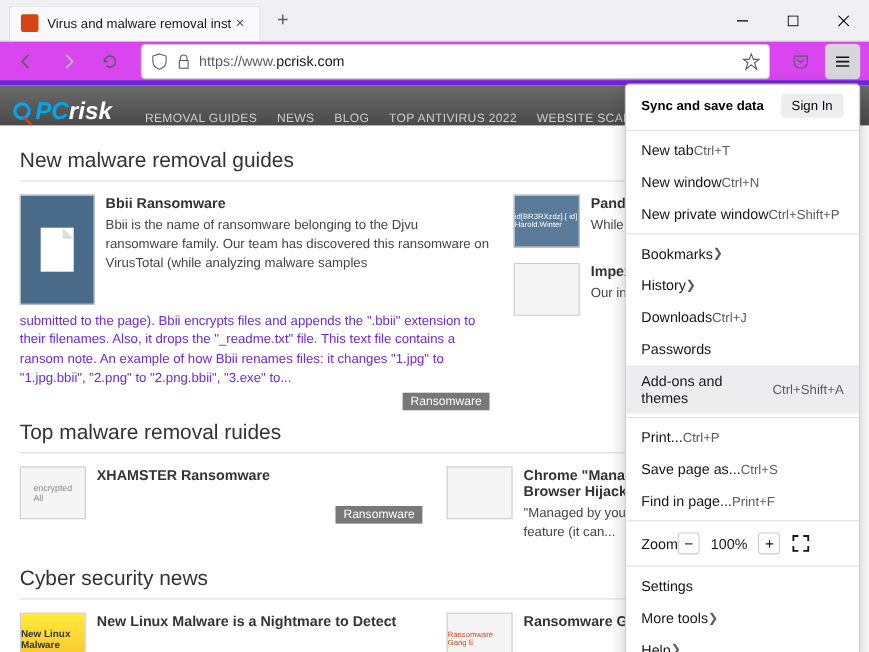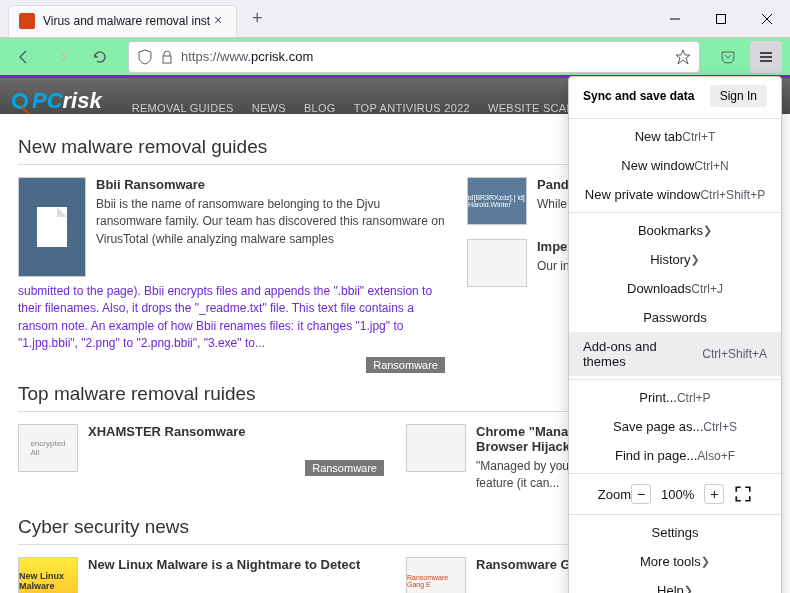--- a/index.html
+++ b/index.html
@@ -10,21 +10,21 @@
 .tab { display: flex; align-items: center; height: 32px; margin: 4px 0 0 8px; background: #f9f9fb; border-radius: 4px 4px 0 0; padding: 0 10px; min-width: 200px; border: 1px solid #ddd; border-bottom: none; }
 .tab-icon { width: 16px; height: 16px; background: #d84315; border-radius: 2px; margin-right: 8px; }
 .tab-title { font-size: 12px; color: #15141a; flex: 1; white-space: nowrap; overflow: hidden; text-overflow: ellipsis; }
 .tab-close { width: 16px; height: 16px; color: #5b5b66; font-size: 14px; text-align: center; line-height: 14px; cursor: pointer; }
 .newtab-btn { width: 28px; height: 28px; margin-left: 6px; display: flex; align-items: center; justify-content: center; color: #5b5b66; font-size: 18px; cursor: pointer; }
 .win-controls { margin-left: auto; display: flex; }
 .win-btn { width: 46px; height: 38px; display: flex; align-items: center; justify-content: center; color: #000; cursor: pointer; }
 .win-btn svg { width: 10px; height: 10px; }
 
 
-.toolbar { height: 40px; background: #86efac; display: flex; align-items: center; padding: 0 8px; gap: 6px; border-bottom: 3px solid #6d28d9; }
+.toolbar { height: 40px; background: #d946ef; display: flex; align-items: center; padding: 0 8px; gap: 6px; border-bottom: 5px solid #6d28d9; }
 .tbtn { width: 32px; height: 32px; display: flex; align-items: center; justify-content: center; color: #5b5b66; border-radius: 4px; cursor: pointer; }
 .tbtn.disabled { color: #bbb; }
 .urlbar { flex: 1; height: 32px; background: #fff; border: 1px solid #ccc; border-radius: 4px; display: flex; align-items: center; padding: 0 8px; margin: 0 6px; }
 .urlbar .shield, .urlbar .lock { width: 16px; height: 16px; color: #5b5b66; margin-right: 6px; }
 .url-text { font-size: 13px; color: #5b5b66; }
 .url-text .dom { color: #15141a; }
 .star-btn { margin-left: auto; color: #5b5b66; }
 .menu-btn { width: 32px; height: 32px; display: flex; align-items: center; justify-content: center; background: #d7d7db; border-radius: 4px; cursor: pointer; }
 
 
@@ -46,21 +46,21 @@
 .thumb.scam { background: #f5f5f5; }
 .article-body { flex: 1; }
 .article-title { font-size: 13px; font-weight: bold; color: #333; margin-bottom: 4px; }
 .article-text { font-size: 12px; color: #444; line-height: 1.45; }
 .tag { position: absolute; background: #787878; color: #fff; font-size: 11px; padding: 2px 7px; }
 .full-text { font-size: 12px; color: #6d28d9; line-height: 1.45; clear: both; margin-top: -8px; }
 .yellow { background: linear-gradient(#ffeb3b,#fbc02d); color: #333; font-weight: bold; }
 
 
 .menu { position: absolute; top: 76px; right: 8px; width: 214px; background: #fff; border: 1px solid #ccc; border-radius: 4px; box-shadow: 0 4px 16px rgba(0,0,0,0.2); font-size: 13px; z-index: 100; }
-.menu-row { display: flex; align-items: center; padding: 7px 14px; color: #15141a; cursor: pointer; justify-content: center; }
+.menu-row { display: flex; align-items: center; padding: 7px 14px; color: #15141a; cursor: pointer; justify-content: flex-start; }
 .menu-row.highlight { background: #ededf0; }
 .menu-row .sc { color: #5b5b66; font-size: 12px; }
 .menu-row .chev { color: #5b5b66; font-size: 11px; }
 .menu-sep { height: 1px; background: #e0e0e0; margin: 3px 0; }
 .signin-row { display: flex; align-items: center; justify-content: space-between; padding: 8px 14px; }
 .signin-row .lbl { font-weight: 600; font-size: 12px; }
 .signin-btn { background: #ededf0; border: none; border-radius: 4px; padding: 4px 10px; font-size: 12px; cursor: pointer; }
 .zoom-ctrls { display: flex; align-items: center; gap: 10px; }
 .zbtn { width: 20px; height: 20px; border: 1px solid #ccc; border-radius: 3px; display: flex; align-items: center; justify-content: center; font-size: 14px; cursor: pointer; }
 .zfull { width: 18px; height: 18px; }
@@ -286,21 +286,21 @@
   <div class="menu-row">
       <span>Print...</span>
       <span class="sc">Ctrl+P</span>
     </div>
   <div class="menu-row">
       <span>Save page as...</span>
       <span class="sc">Ctrl+S</span>
     </div>
   <div class="menu-row">
       <span>Find in page...</span>
-      <span class="sc">Also+F</span>
+      <span class="sc">Print+F</span>
     </div>
   <div class="menu-sep"></div>
   <div class="menu-row">
     <span>Zoom</span>
     <span class="zoom-ctrls">
       <span class="zbtn">−</span>
       <span>100%</span>
       <span class="zbtn">+</span>
       <svg class="zfull" viewBox="0 0 16 16">
           <path d="M2 6 L2 2 L6 2 M10 2 L14 2 L14 6 M14 10 L14 14 L10 14 M6 14 L2 14 L2 10" fill="none" stroke="#15141a" stroke-width="1.5"></path>

